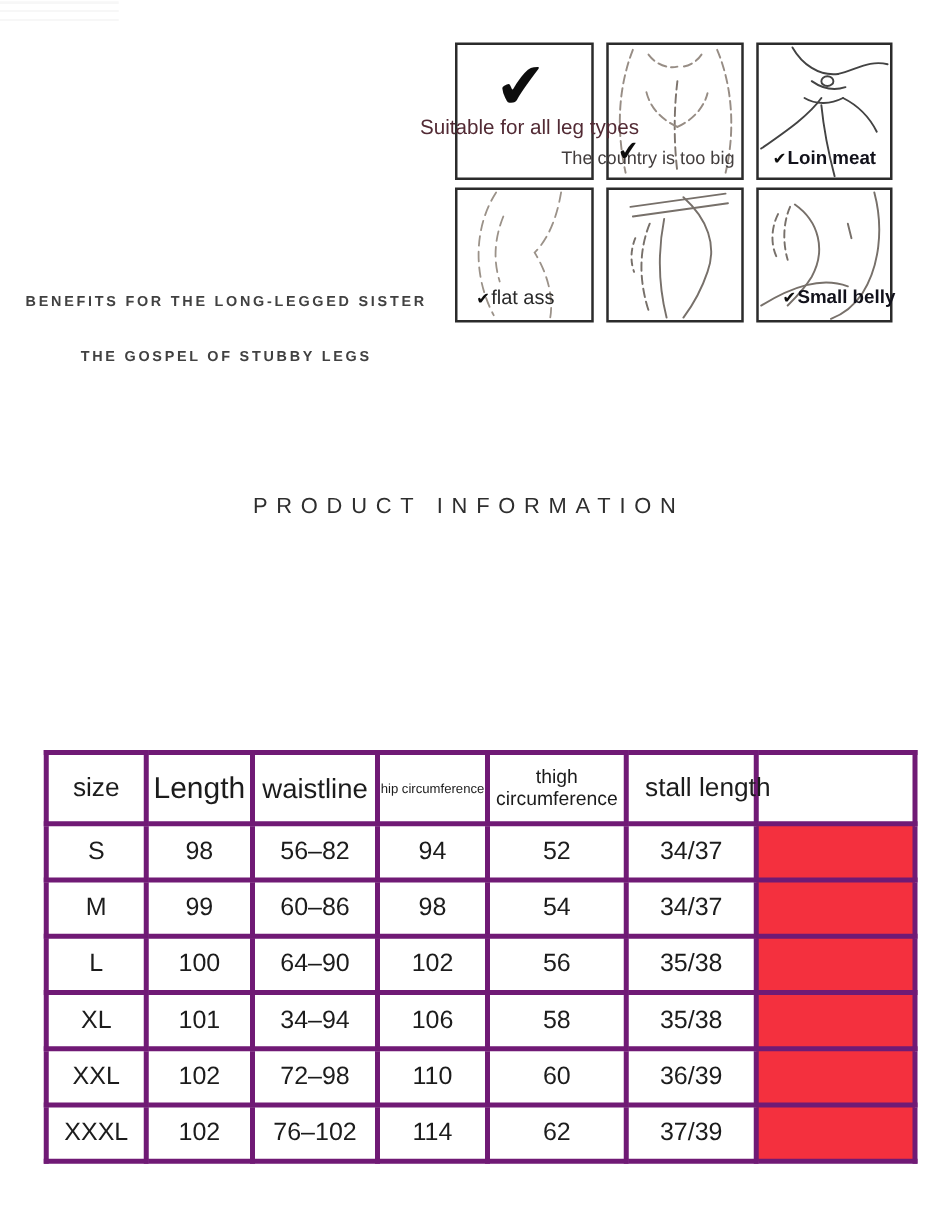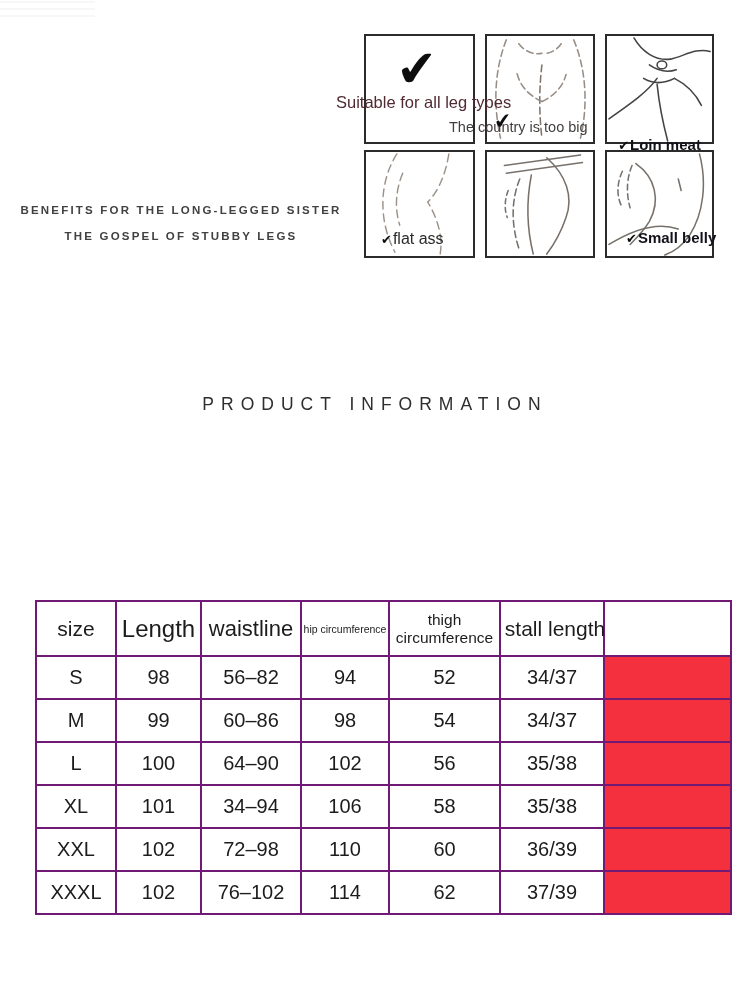--- a/index.html
+++ b/index.html
@@ -6,64 +6,64 @@
   .page{position:relative;width:750px;height:983px;background:#ffffff;overflow:hidden;
         font-family:"Liberation Sans",sans-serif;color:#222;}
 
   
   .artifact{position:absolute;left:0;top:1px;width:95px;height:16px;
     background:repeating-linear-gradient(#f7f7f7 0 2px,#ffffff 2px 7px);}
 
   
   .benefits{position:absolute;left:18px;top:204px;width:326px;text-align:center;
     font-size:11.5px;font-weight:700;letter-spacing:2.2px;color:#414141;}
-  .benefits .bl{margin-bottom:14px;white-space:nowrap;}
+  .benefits .bl{margin-bottom:14px;white-space:nowrap;margin-top:32px;}
 
   
   .box{position:absolute;background:#fff;border:2px solid #2b2b2b;box-sizing:border-box;}
   #box1{left:364px;top:34px;width:111px;height:110px;}
   #box2{left:485px;top:34px;width:110px;height:110px;}
   #box3{left:605px;top:34px;width:109px;height:110px;}
   #box4{left:364px;top:150px;width:111px;height:108px;}
   #box5{left:485px;top:150px;width:110px;height:108px;}
   #box6{left:605px;top:150px;width:109px;height:108px;}
   .box svg{position:absolute;left:0;top:0;width:100%;height:100%;}
 
   .check{font-family:"DejaVu Sans",sans-serif;color:#0d0d0d;}
   .bigcheck{position:absolute;left:30px;top:4px;font-size:50px;transform:rotate(-4deg);}
 
   
   .cap{position:absolute;z-index:5;white-space:nowrap;}
   .suitable{left:336px;top:93px;font-size:16.5px;color:#522a34;}
   .country{left:449px;top:119px;font-size:14.5px;color:#433e3e;}
   .country-check{position:absolute;left:494px;top:109px;font-size:21px;z-index:6;transform:rotate(-6deg);}
-  .loin{left:605px;top:136px;width:109px;text-align:center;font-weight:800;font-size:15px;color:#12121b;}
+  .loin{left:605px;top:118px;width:109px;text-align:center;font-weight:800;font-size:15px;color:#12121b;}
   .flatass{left:381px;top:230px;font-size:16px;color:#2a2a2a;}
   .smallcheck{font-size:13px;margin-right:1px;}
   .thick{left:486px;top:227px;font-weight:800;font-size:17px;line-height:21px;color:#222230;}
   .belly{left:626px;top:229px;font-weight:800;font-size:15px;color:#12121b;}
 
   
   .section-title{position:absolute;left:0;top:394px;width:750px;text-align:center;
     font-size:17.5px;letter-spacing:7px;color:#2e2e2e;}
 
   
   table.size-table{position:absolute;left:35px;top:600px;width:695px;
     border-collapse:collapse;table-layout:fixed;}
-  .size-table th,.size-table td{border:2px solid #701a75;text-align:center;
+  .size-table th,.size-table td{border:4px solid #701a75;text-align:center;
     vertical-align:middle;padding:0;color:#1c1c1c;overflow:visible;}
   .size-table thead th{height:53px;font-weight:400;background:#fff;}
   .size-table tbody td{height:41px;font-size:20px;}
   .h-size{font-size:21px;}
   .h-length{font-size:24px;margin-left:44px;}
   .h-waist{font-size:22px;}
   .h-hip{font-size:10.5px;color:#757575;text-align:left;padding-left:4px;line-height:12px;}
   .h-thigh{font-size:15.5px;text-align:left;padding-left:6px;line-height:18px;}
   .h-stall{font-size:21px;}
-  .h-stall .shift{position:relative;left:3px;white-space:nowrap;}
+  .h-stall .shift{position:relative;left:13px;white-space:nowrap;}
   td.red-cell{background:#f4303e;}
 </style>
 </head>
 <body>
 
 <div class="page">
 
   <div class="artifact"></div>
 
   <div class="benefits">

